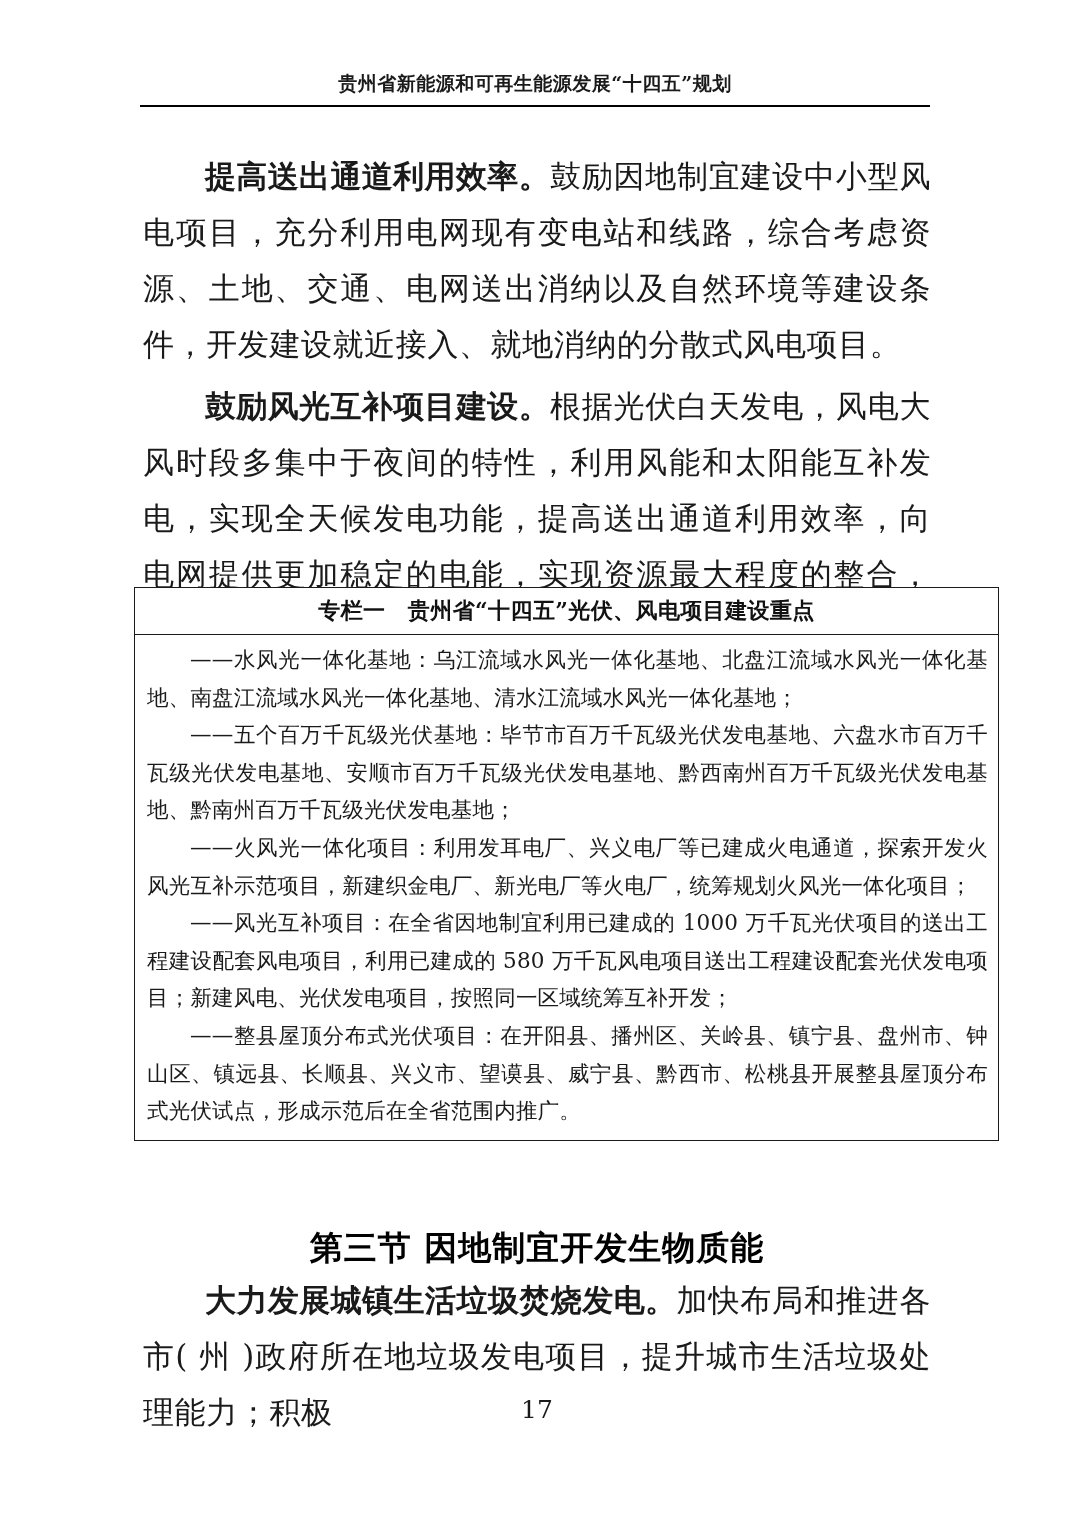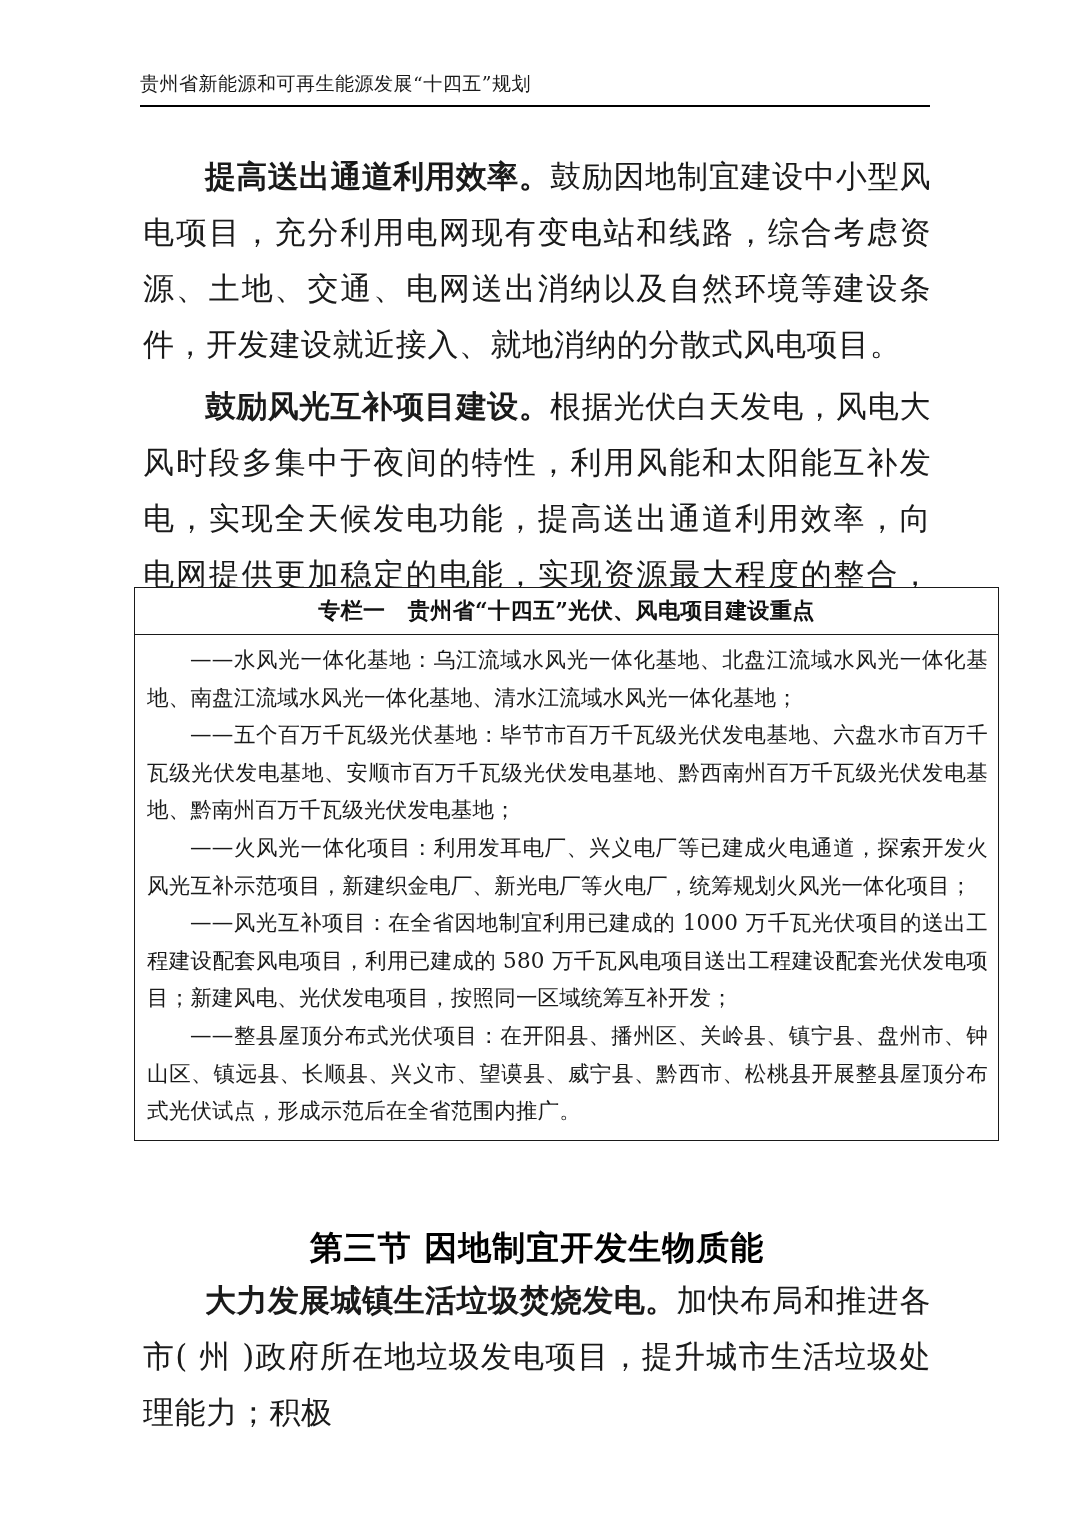--- a/index.html
+++ b/index.html
@@ -22,21 +22,22 @@
     width: 1074px;
     height: 1520px;
   }
 
   
   .header {
     position: absolute;
     top: 72px;
     left: 140px;
     width: 790px;
-    text-align: left;
+    text-align: center;
+    font-weight: bold;
   }
   .header-text {
     font-size: 19px;
     letter-spacing: 0.5px;
     color: #1a1a1a;
     line-height: 1.2;
     white-space: nowrap;
   }
   .header-rule {
     position: absolute;
@@ -164,14 +165,15 @@
       <p class="item">——整县屋顶分布式光伏项目：在开阳县、播州区、关岭县、镇宁县、盘州市、钟山区、镇远县、长顺县、兴义市、望谟县、威宁县、黔西市、松桃县开展整县屋顶分布式光伏试点，形成示范后在全省范围内推广。</p>
     </div>
   </div>
 
   <div class="section-heading">第三节 因地制宜开发生物质能</div>
 
   <div class="tail-block">
     <p class="para"><span class="lead">大力发展城镇生活垃圾焚烧发电。</span><span>加快布局和推进各市( 州 )政府所在地垃圾发电项目，提升城市生活垃圾处理能力；积极</span></p>
   </div>
 
+  <div class="page-number">17</div>
 
 </div>
 
 </body></html>

